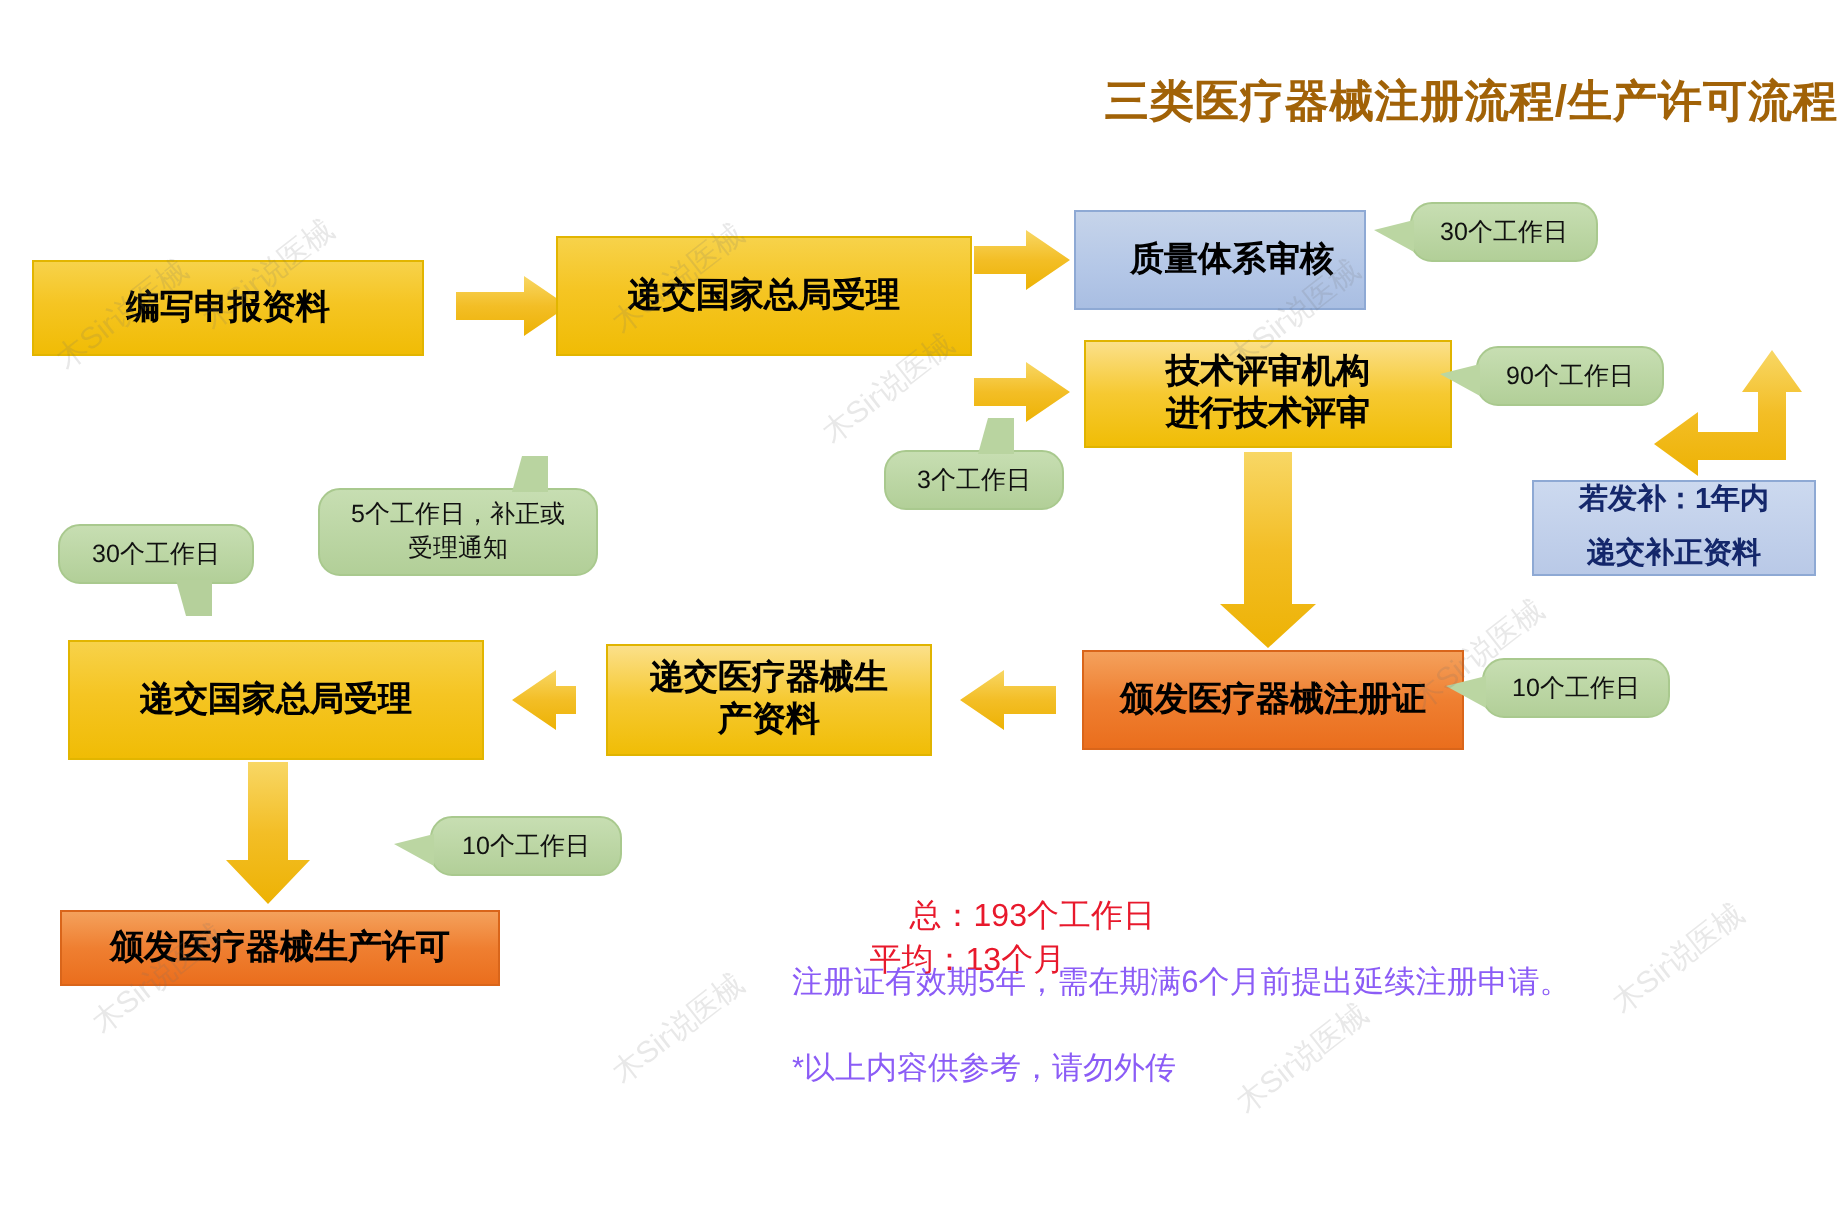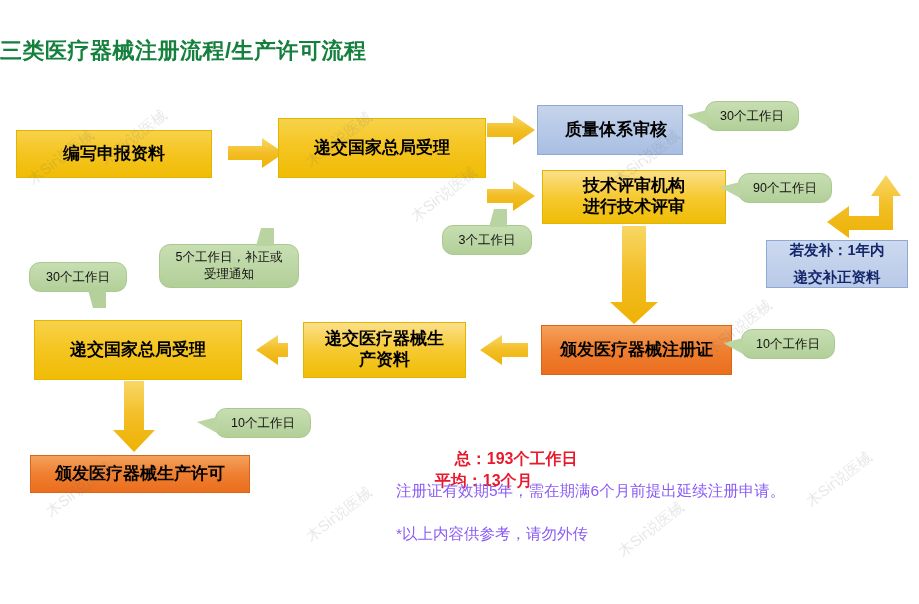--- a/index.html
+++ b/index.html
@@ -17,24 +17,24 @@
     background: #ffffff;
     overflow: hidden;
   }
 
   
   .title {
     position: absolute;
     left: 0;
     top: 36px;
     width: 919px;
-    text-align: left;
+    text-align: right;
     font-size: 22px;
     font-weight: bold;
-    color: #15803d;
+    color: #a16207;
     letter-spacing: 0.5px;
   }
 
   
   .box {
     position: absolute;
     display: flex;
     align-items: center;
     justify-content: center;
     text-align: center;
@@ -139,21 +139,21 @@
     left: 0; top: 0;
     width: 919px; height: 604px;
     z-index: 2;
     pointer-events: none;
   }
 
   
   .summary {
     position: absolute;
     color: #e8192c;
-    font-weight: bold;
+    font-weight: normal;
     font-size: 16px;
     line-height: 1.45;
     white-space: pre;
   }
   .footnote {
     position: absolute;
     color: #8b5cf6;
     font-size: 15.5px;
     white-space: pre;
   }

